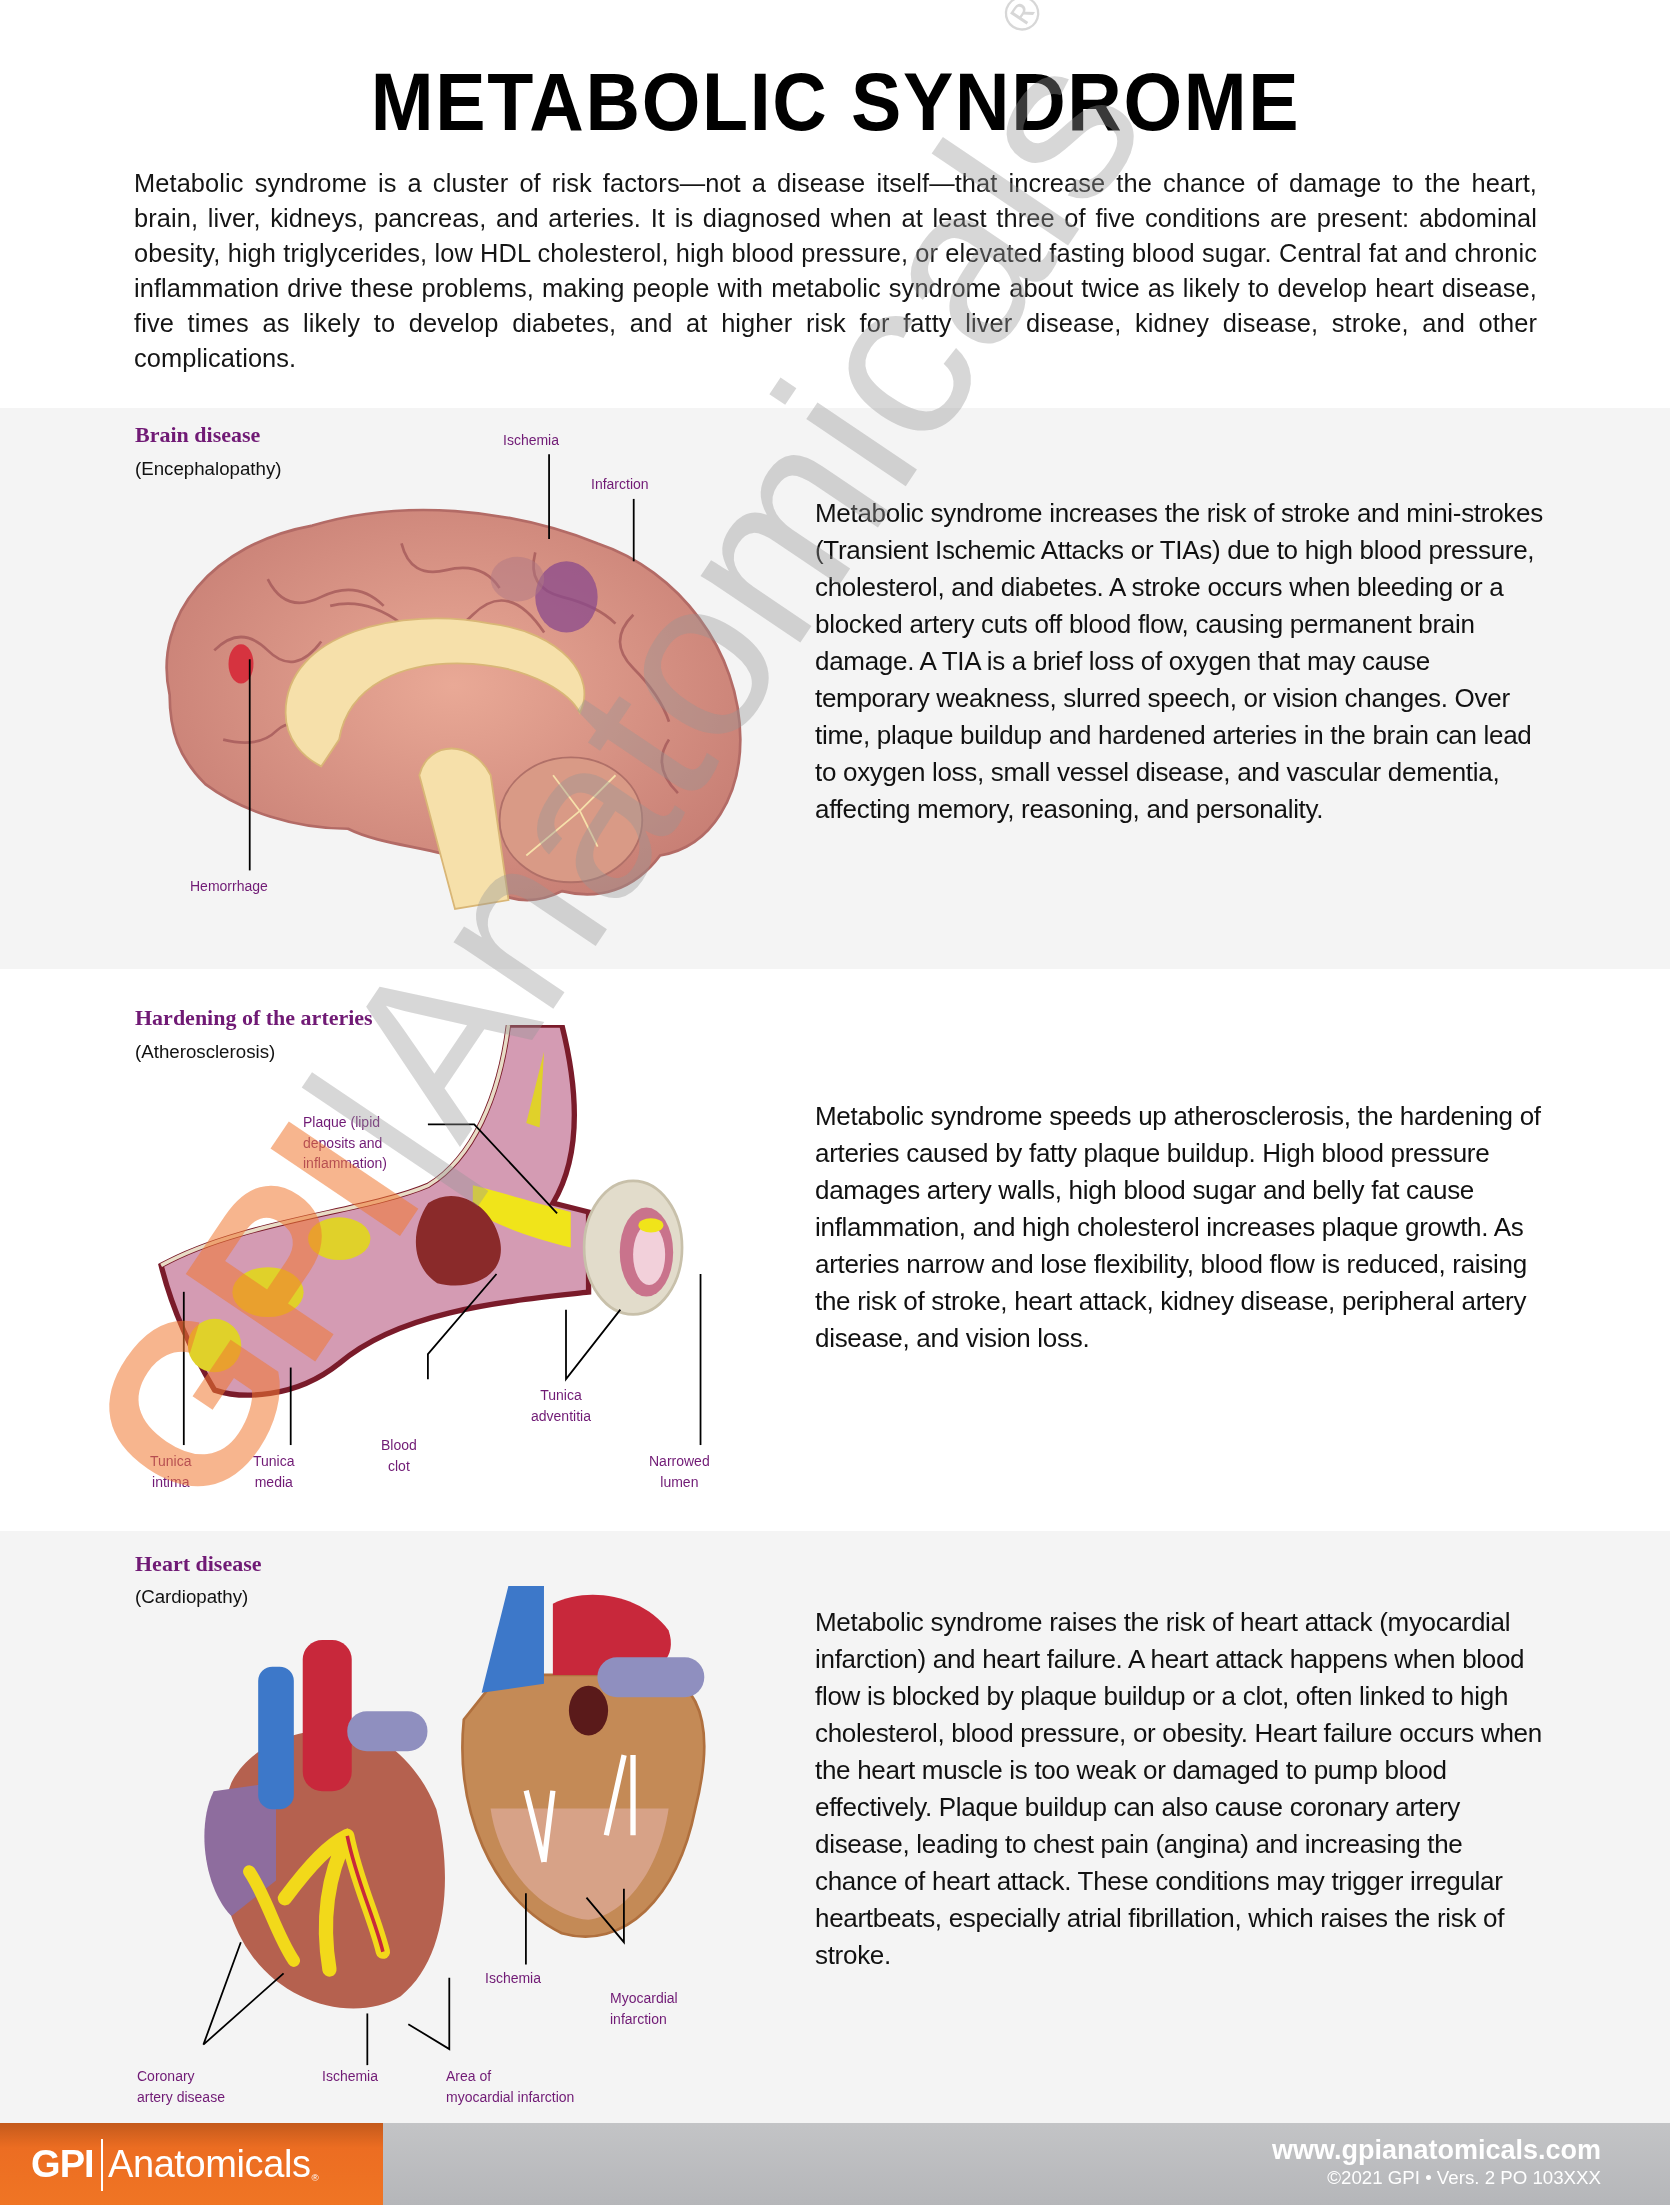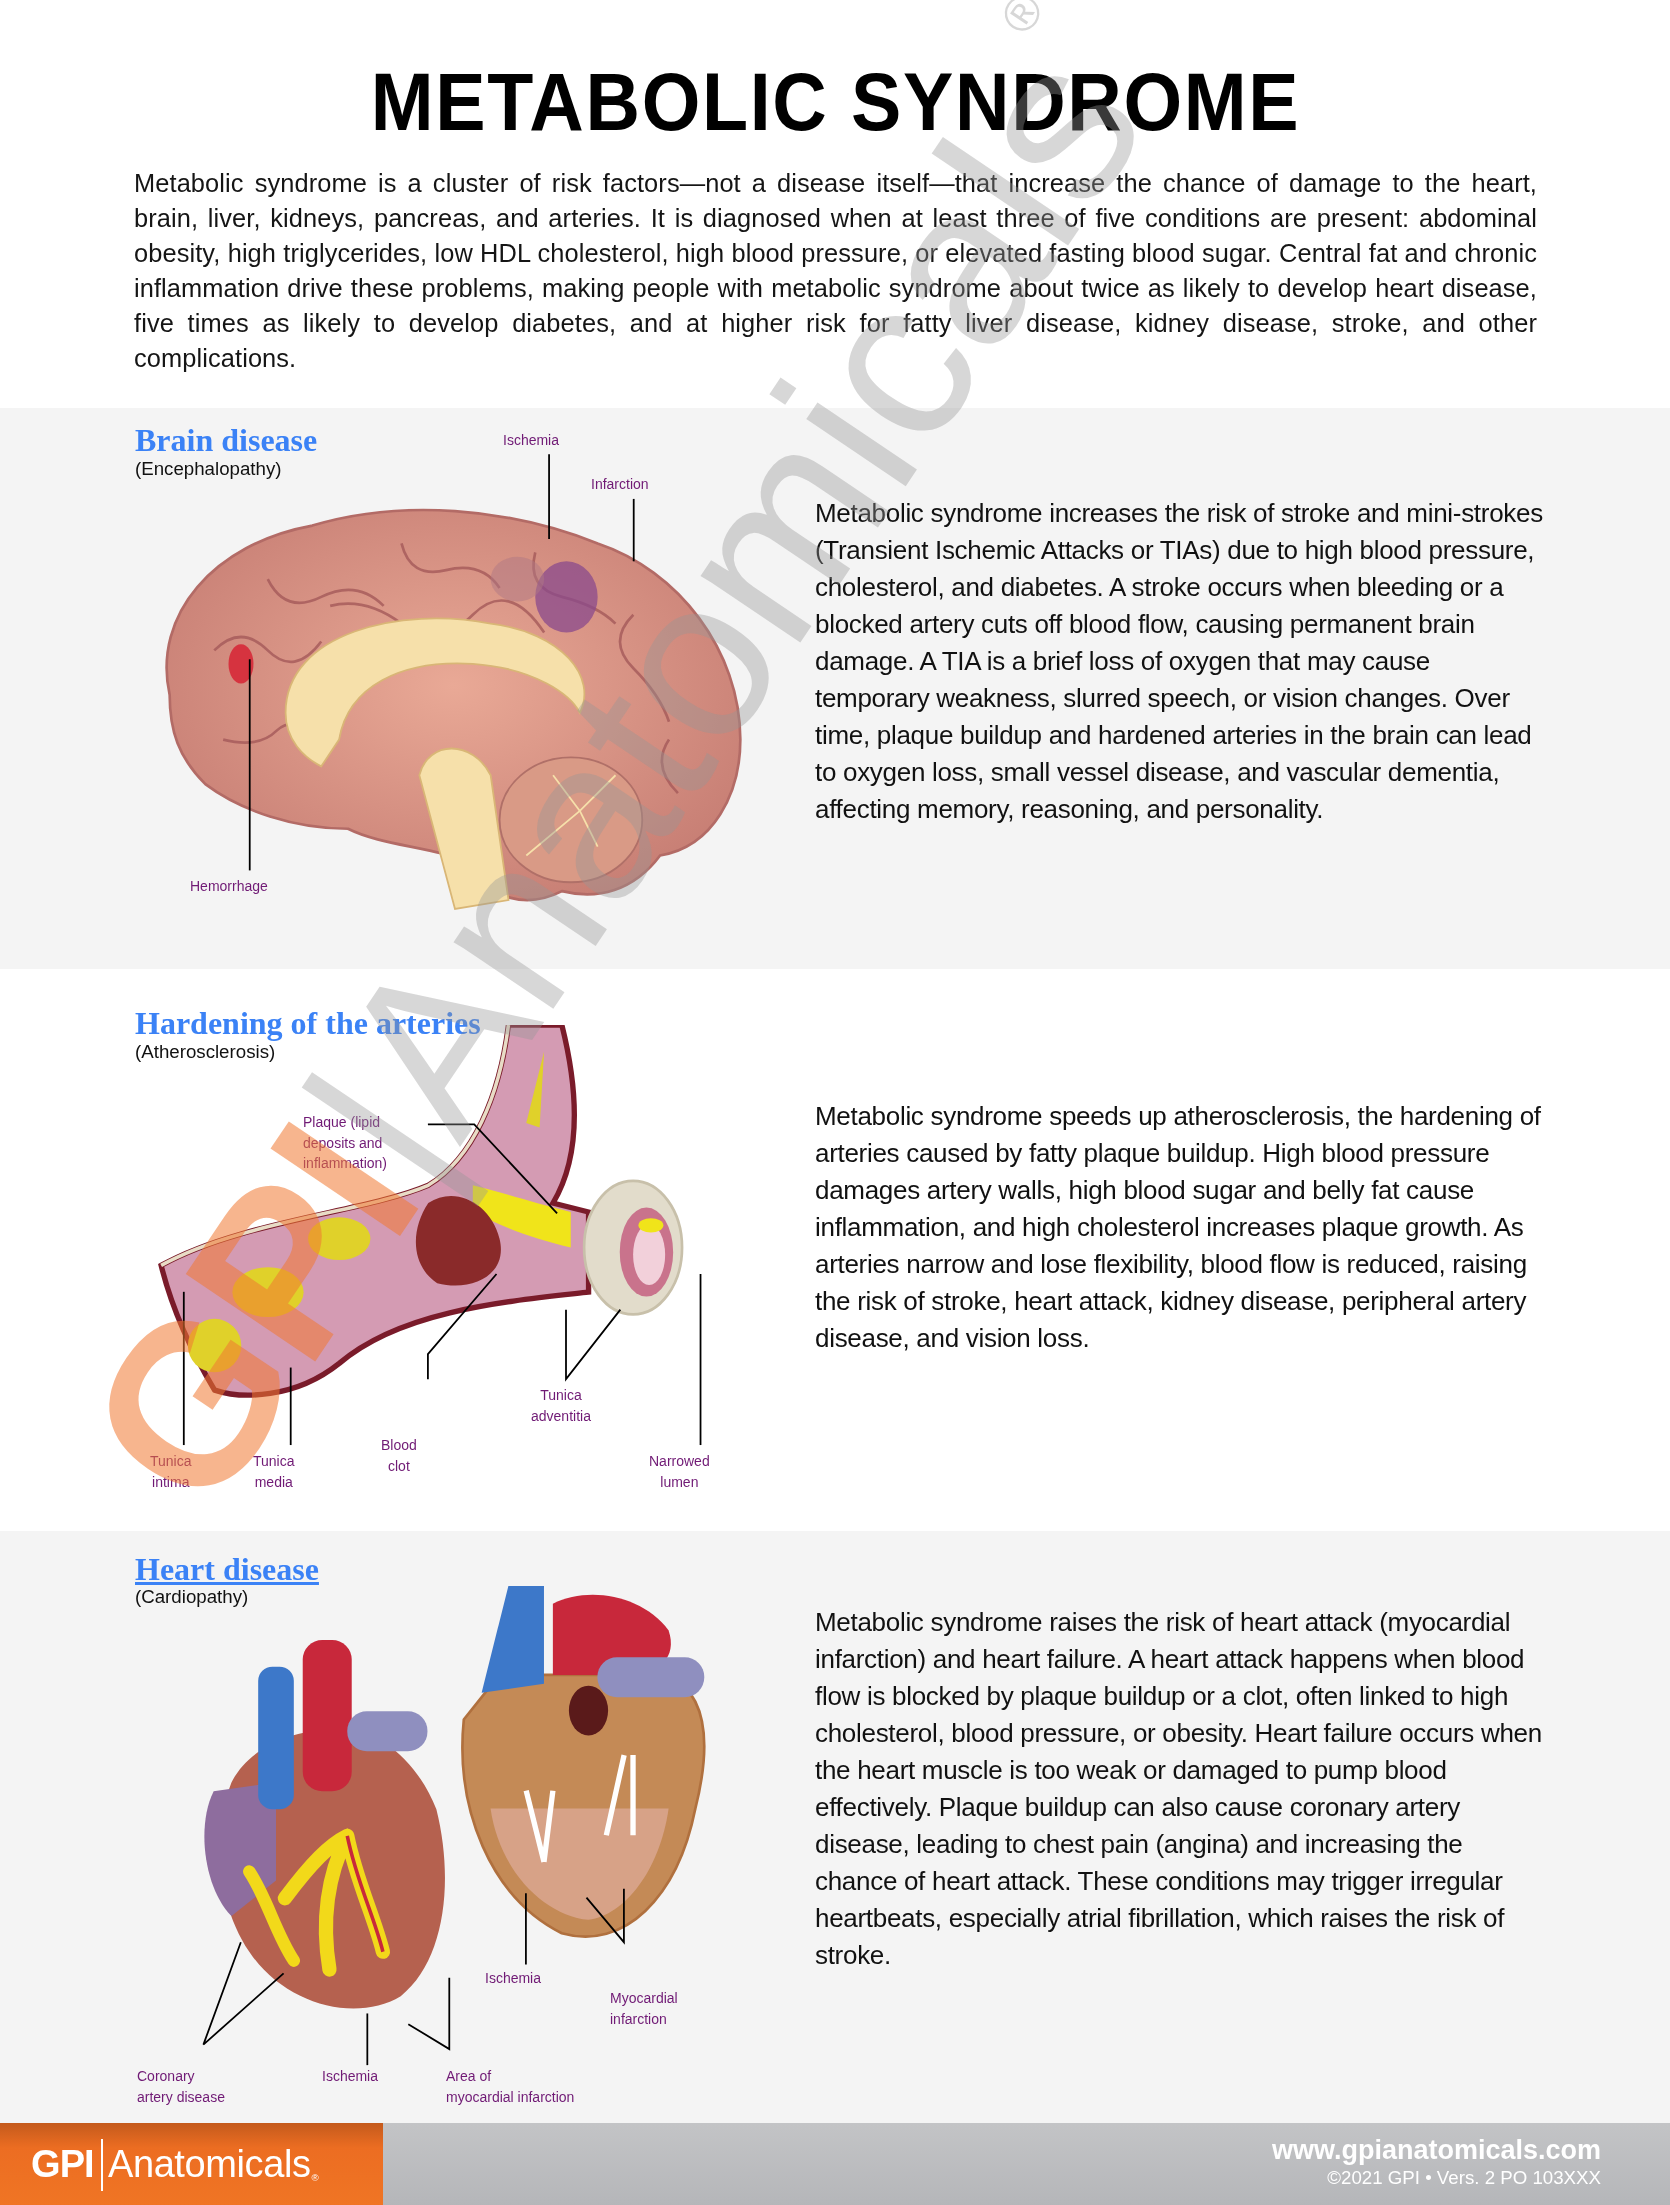--- a/index.html
+++ b/index.html
@@ -14,21 +14,21 @@
       font-size: 82px; letter-spacing: 1.8px; transform: scaleX(0.92); transform-origin: center;
       color: #000;
     }
     .intro {
       position: absolute; left: 134px; top: 166px; width: 1403px;
       font-size: 25.4px; line-height: 35px; text-align: justify; color: #151515;
       font-family: "Liberation Sans", sans-serif;
       letter-spacing: 0.1px;
     }
     .band { position: absolute; left: 0; width: 1671px; background: #f4f4f4; }
-    .sec-title { position: absolute; font-weight: bold; font-size: 32px; color: #3b82f6;
+    .sec-title { position: absolute; font-weight: bold; font-size: 22px; color: #701a75;
       font-family: "Liberation Serif", serif; }
     .sec-sub { position: absolute; font-size: 18.7px; color: #111;
       font-family: "Liberation Sans", sans-serif; }
     .body-text {
       position: absolute; left: 815px; width: 731px;
       font-size: 26px; line-height: 37px; color: #111;
       font-family: "Liberation Sans", sans-serif; letter-spacing: -0.3px;
     }
     .lbl { position: absolute; font-size: 14px; line-height: 20.5px; color: #701a75; text-align: center;
       font-family: "Liberation Sans", sans-serif; white-space: nowrap; }
@@ -166,21 +166,21 @@
   <polyline points="206,1450 206,1622" fill="none" stroke="#000" stroke-width="2"></polyline>
   <polyline points="326,1535 326,1622" fill="none" stroke="#000" stroke-width="2"></polyline>
   <polyline points="557,1430 480,1520 480,1548" fill="none" stroke="#000" stroke-width="2"></polyline>
   <polyline points="635,1470 635,1548 696,1470" fill="none" stroke="#000" stroke-width="2"></polyline>
   <polyline points="786,1430 786,1622" fill="none" stroke="#000" stroke-width="2"></polyline>
 </svg>
 
 <div class="body-text" style="top:1098px;">Metabolic syndrome speeds up atherosclerosis, the hardening of arteries caused by fatty plaque buildup. High blood pressure damages artery walls, high blood sugar and belly fat cause inflammation, and high cholesterol increases plaque growth. As arteries narrow and lose flexibility, blood flow is reduced, raising the risk of stroke, heart attack, kidney disease, peripheral artery disease, and vision loss.</div>
 
 <div class="band" style="top:1531px;height:592px;"></div>
-<div class="sec-title" style="left:135px;top:1551px;text-decoration:underline;">Heart disease</div>
+<div class="sec-title" style="left:135px;top:1551px;">Heart disease</div>
 <div class="sec-sub" style="left:135px;top:1586px;">(Cardiopathy)</div>
 
 <svg class="illus" style="left:178px;top:1631px;" width="294" height="392" viewBox="0 0 330 440">
   <path d="M60 170 C40 220 40 300 80 360 C120 420 200 440 250 410 C300 370 310 280 290 200 C270 150 230 110 180 110 C130 110 80 130 60 170 Z" fill="#b5614f"></path>
   <path d="M40 180 C20 220 30 290 60 320 L110 280 L110 170 Z" fill="#8e6d9e"></path>
   <rect x="90" y="40" width="40" height="160" rx="16" fill="#3d78c9"></rect>
   <rect x="140" y="10" width="55" height="170" rx="22" fill="#c8283b"></rect>
   <rect x="190" y="90" width="90" height="45" rx="22" fill="#8f8fbf"></rect>
   <path d="M120 300 C150 260 170 240 190 230 M190 230 C200 280 220 320 230 360 M190 230 C170 270 160 320 170 380" stroke="#f2d91a" stroke-width="16" fill="none" stroke-linecap="round"></path>
   <path d="M190 230 C200 280 220 320 230 360" stroke="#c8283b" stroke-width="4" fill="none"></path>

